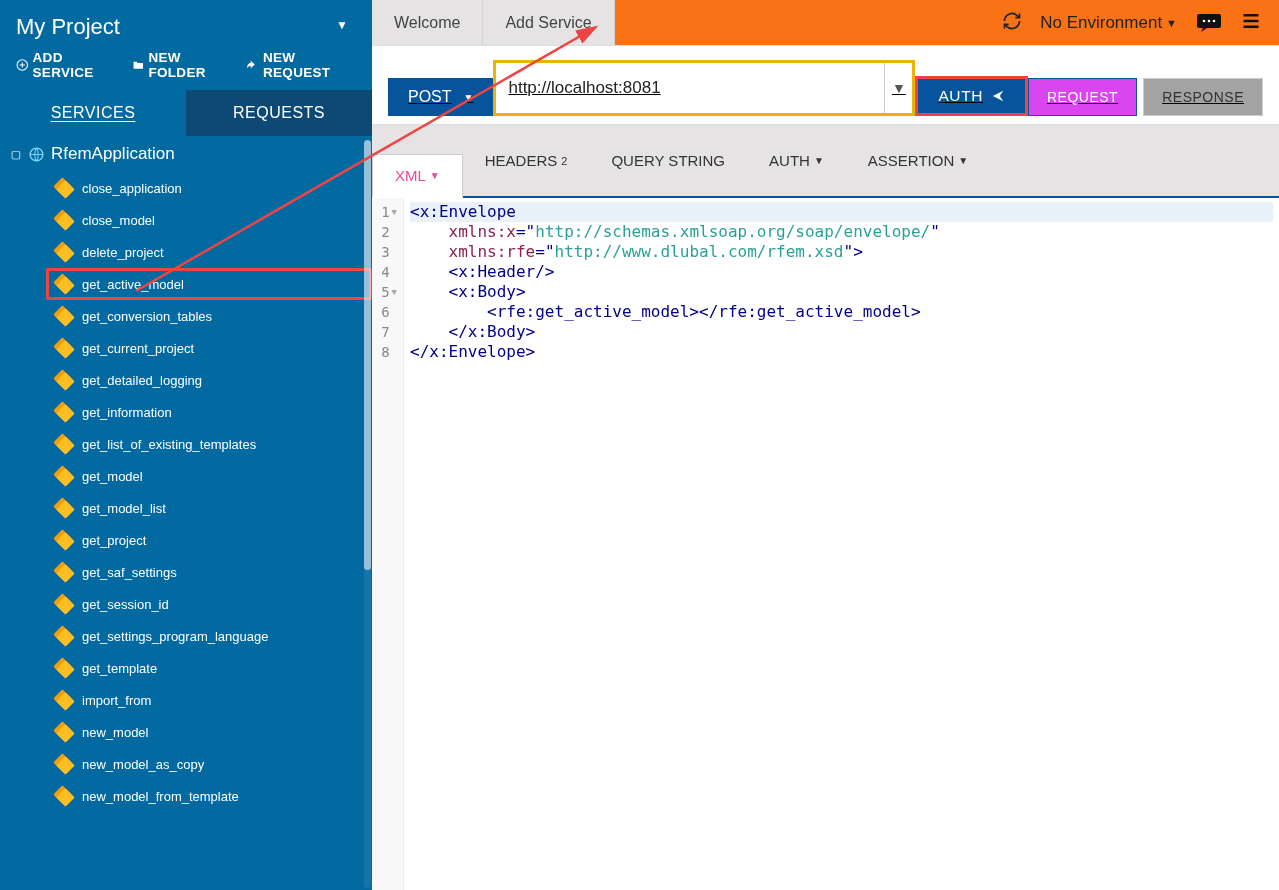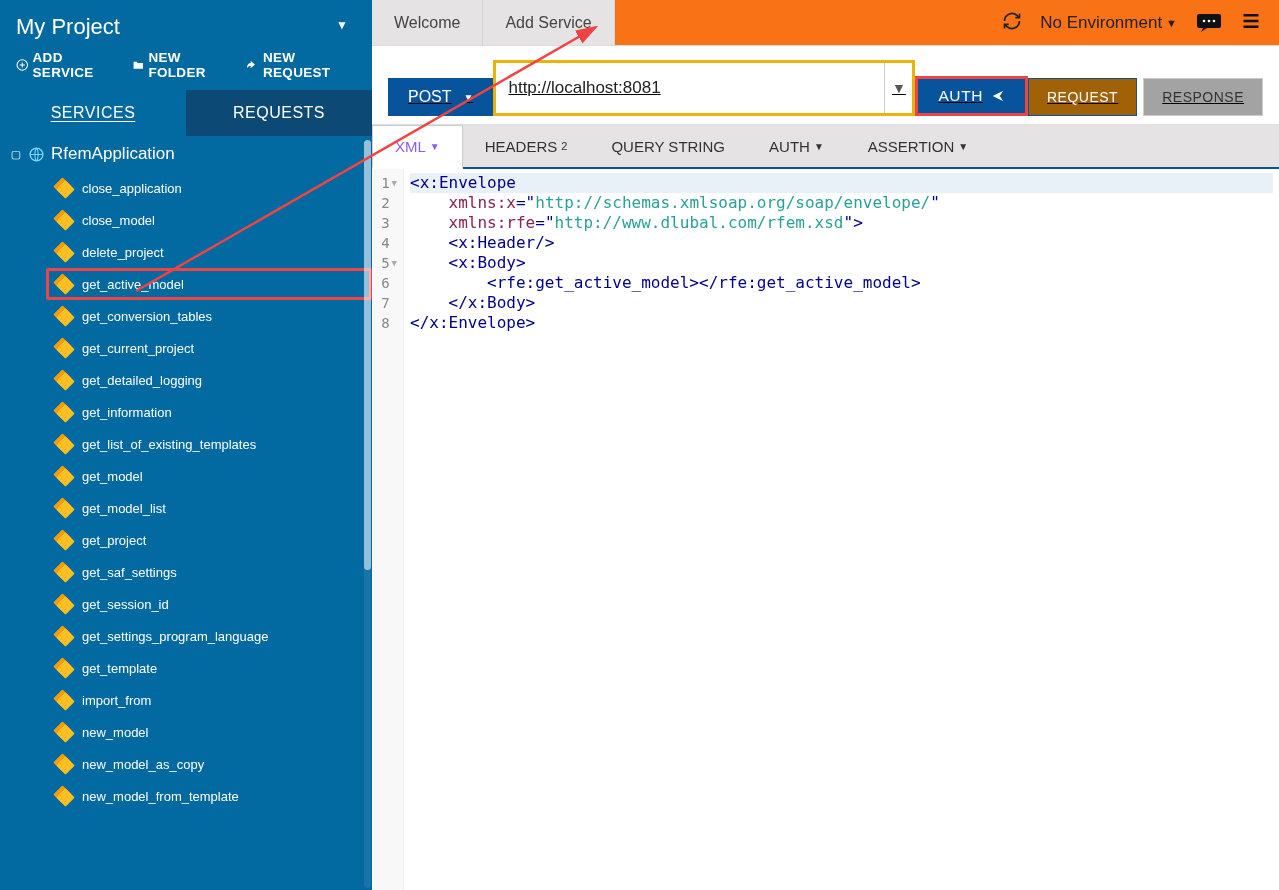--- a/index.html
+++ b/index.html
@@ -49,26 +49,26 @@
 
 .req-row { display:flex; align-items:flex-end; padding:14px 16px 8px 16px;text-decoration:underline; }
 .method { background:#08549c; color:#fff; padding:10px 20px; display:flex; align-items:center; gap:12px; font-size:16px; cursor:pointer; }
 .url-wrap { flex:1; border:3px solid #eab308; display:flex; align-items:center; height:56px; }
 .url-input { flex:1; border:none; outline:none; font-size:17px; padding:0 12px; color:#222; }
 .url-caret { width:28px; text-align:center; color:#555; border-left:1px solid #ccc; height:100%; display:flex; align-items:center; justify-content:center; cursor:pointer; }
 .send-btn { background:#08549c; color:#fff; border:3px solid #ef4444; padding:8px 20px; font-size:15.5px; letter-spacing:.6px; display:flex; align-items:center; gap:8px; cursor:pointer; }
 .send-btn svg { width:14px; height:14px; fill:#fff; }
 .rr-tabs { display:flex; gap:6px; }
 .rr-tab { padding:10px 18px; font-size:14px; letter-spacing:.5px; cursor:pointer; border:1px solid #ccc; }
-.rr-tab.active { background:#a16207; color:#fff; border-color:#08549c; }
+.rr-tab.active { background:#d946ef; color:#fff; border-color:#08549c; }
 .rr-tab.inactive { background:#a3a3a3; color:#333; }
 
 .sub-tabs { background:#e5e3e3; border-top:1px solid #ddd; border-bottom:2px solid #08549c; display:flex; align-items:stretch; }
 .sub-tab { padding:12px 22px; font-size:15px; color:#333; display:flex; align-items:center; gap:4px; cursor:pointer; position:relative; }
-.sub-tab.active { background:#fff; border:1px solid #ccc; border-bottom:2px solid #fff; margin-bottom:-2px; color:#8b5cf6; }
+.sub-tab.active { background:#fff; border:1px solid #ccc; border-bottom:2px solid #fff; margin-bottom:-2px; color:#ec4899;margin-top:29px; }
 .sub-tab .caret { font-size:10px; }
 .sub-tab sup { font-size:11px; }
 
 .editor { flex:1; background:#fff; display:flex; font-family:Consolas,monospace; font-size:16px; overflow:hidden; }
 .gutter { width:32px; background:#f8f8f8; border-right:1px solid #eee; text-align:right; padding:4px 6px 0 0; color:#888; user-select:none; line-height:20px; font-size:14px; }
 .gutter .row { display:flex; align-items:center; justify-content:flex-end; gap:2px; height:20px; }
 .gutter .fold { color:#aaa; font-size:9px; }
 .code { flex:1; padding:4px 6px 0 6px; white-space:pre; line-height:20px; overflow:auto; }
 .code .ln { height:20px; }
 .code .ln.hl { background:#e8f0f8; }

